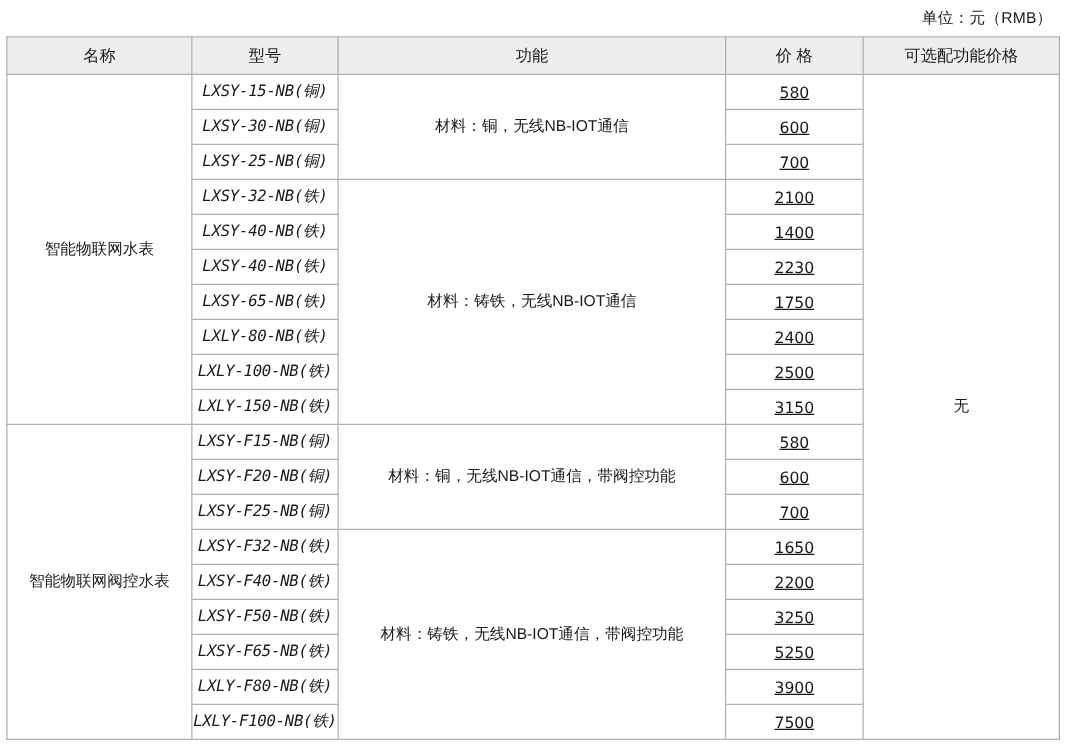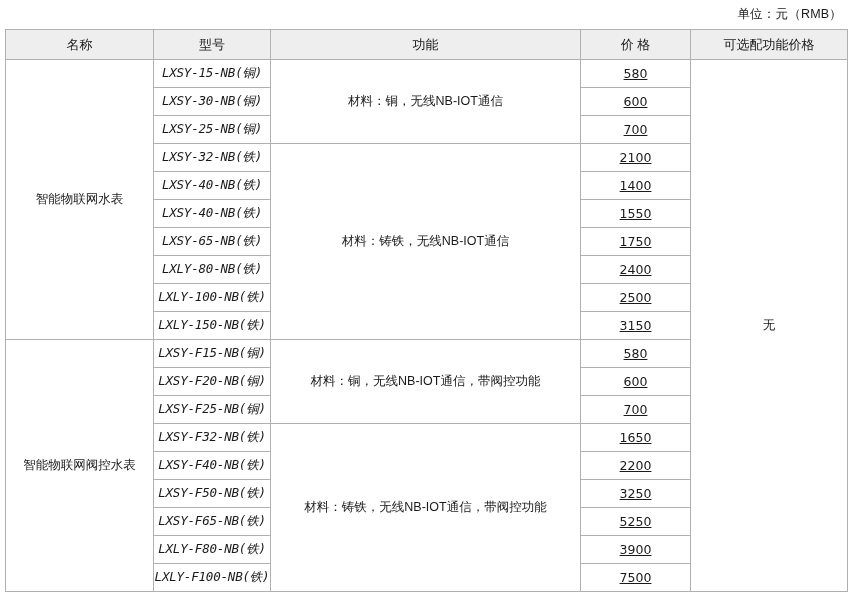--- a/index.html
+++ b/index.html
@@ -125,21 +125,21 @@
           <td class="model-cell">LXSY-32-NB(铁)</td>
           <td class="func-cell" rowspan="7">材料：铸铁，无线NB-IOT通信</td>
           <td class="price-cell">2100</td>
         </tr>
         <tr>
           <td class="model-cell">LXSY-40-NB(铁)</td>
           <td class="price-cell">1400</td>
         </tr>
         <tr>
           <td class="model-cell">LXSY-40-NB(铁)</td>
-          <td class="price-cell">1550</td>
+          <td class="price-cell">2230</td>
         </tr>
         <tr>
           <td class="model-cell">LXSY-65-NB(铁)</td>
           <td class="price-cell">1750</td>
         </tr>
         <tr>
           <td class="model-cell">LXLY-80-NB(铁)</td>
           <td class="price-cell">2400</td>
         </tr>
         <tr>

